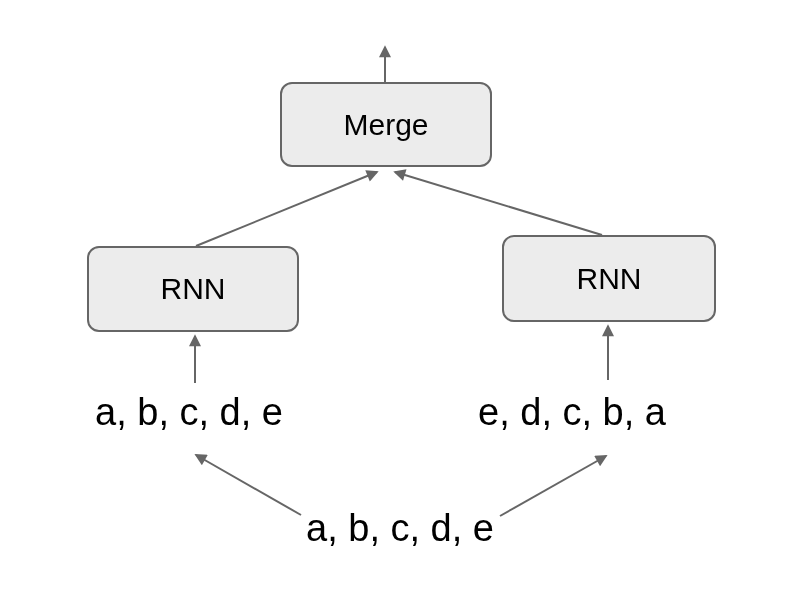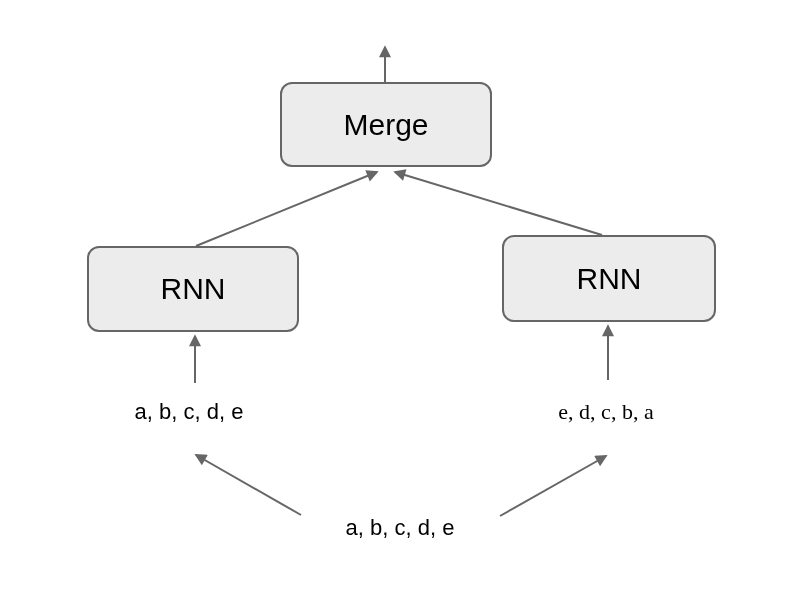--- a/index.html
+++ b/index.html
@@ -46,26 +46,26 @@
     line-height: 34px;
     text-align: center;
   }
   .node-merge  { left: 280px; top: 82px;  width: 212px; height: 85px; }
   .node-rnn-l  { left: 87px;  top: 246px; width: 212px; height: 86px; }
   .node-rnn-r  { left: 502px; top: 235px; width: 214px; height: 87px; }
   .seq-label {
     position: absolute;
     transform: translate(-50%, -50%);
     color: var(--color-text);
-    font-size: 22px;
+    font-size: 38px;
     line-height: 34px;
     white-space: nowrap;
   }
   .seq-left   { left: 189px; top: 412px; }
-  .seq-right  { left: 606px; top: 412px; font-family: Liberation Serif, serif; }
+  .seq-right  { left: 572px; top: 412px; }
   .seq-source { left: 400px; top: 528px; }
 </style>
 </head>
 <body>
 
 <div class="canvas">
 
   <svg class="arrow-layer" width="796" height="612" viewBox="0 0 796 612" xmlns="http://www.w3.org/2000/svg">
     <defs>
       <marker id="arrowhead" viewBox="0 0 10 10" refX="8.5" refY="5" markerWidth="7" markerHeight="6" orient="auto">

